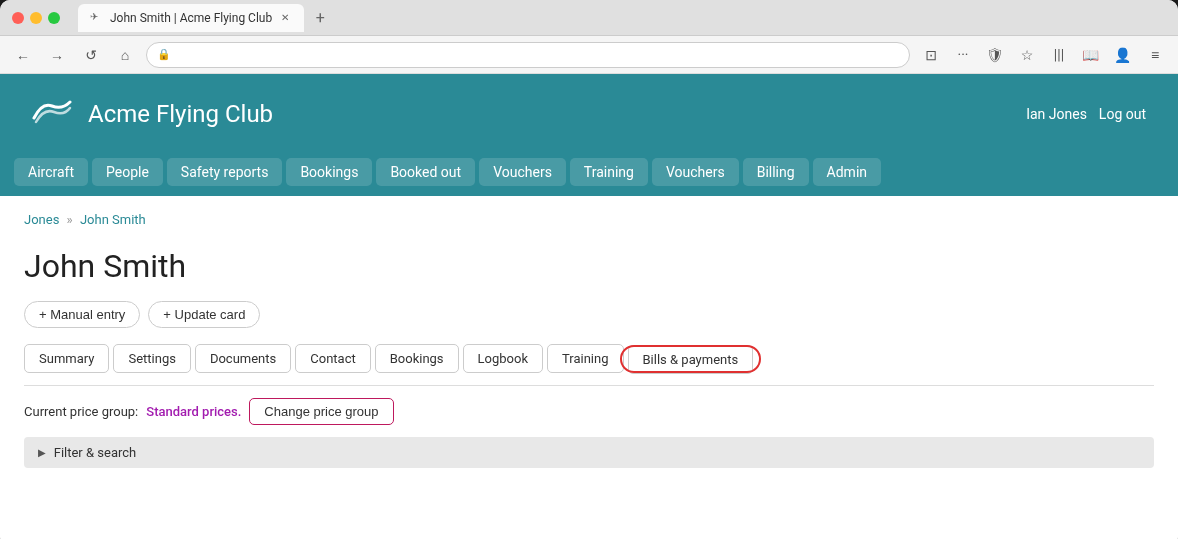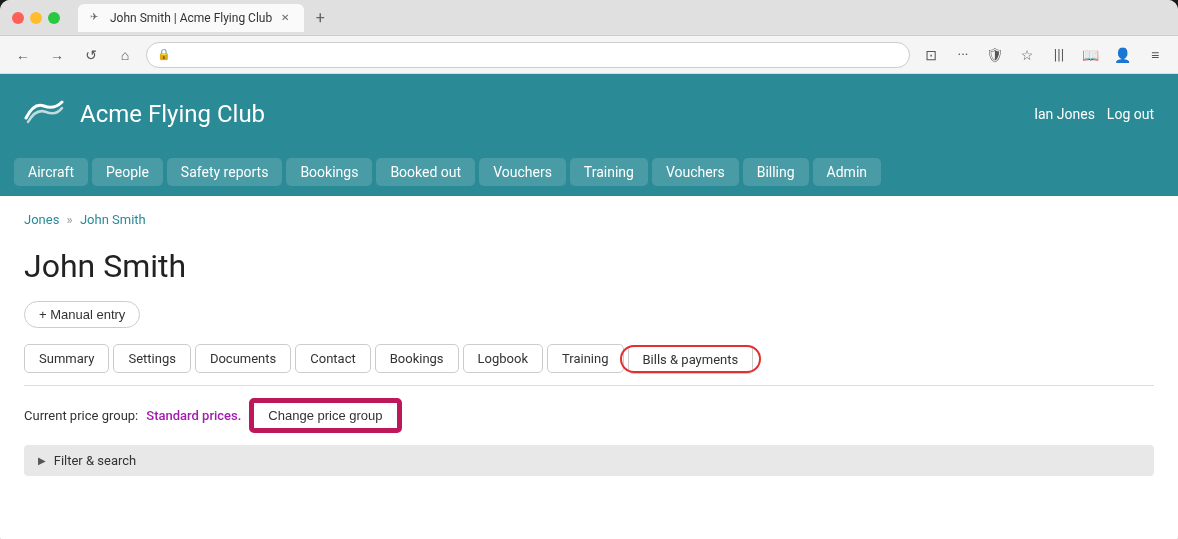--- a/index.html
+++ b/index.html
@@ -158,21 +158,21 @@
       background: white;
     }
 
     
     .app-header {
       background: #2a8a96;
       height: 80px;
       display: flex;
       align-items: center;
       justify-content: space-between;
-      padding: 0 24px;
+      padding: 0 32px;
     }
 
     .header-left {
       display: flex;
       align-items: center;
       gap: 16px;
     }
 
     .logo-icon {
       color: white;
@@ -325,21 +325,21 @@
     }
 
     .price-group-link {
       color: #a21caf;
       text-decoration: none;
       font-weight: 500;
     }
 
     .change-price-btn {
       padding: 5px 14px;
-      border: 5px solid #be185d;
+      border: 1px solid #be185d;
       border-radius: 5px;
       background: white;
       font-size: 13px;
       color: #333;
       cursor: pointer;
     }
 
     .filter-section {
       background: #e8e8e8;
       border-radius: 4px;
@@ -434,20 +434,21 @@
       <div class="breadcrumb">
         <a>Jones</a>
         <span class="breadcrumb-sep">»</span>
         <span class="breadcrumb-current">John Smith</span>
       </div>
 
       <h1 class="page-title">John Smith</h1>
 
       <div class="action-buttons">
         <button class="action-btn">+ Manual entry</button>
+        <button class="action-btn">+ Update card</button>
       </div>
 
       <div class="sub-nav">
         <a class="sub-nav-item">Summary</a>
         <a class="sub-nav-item">Settings</a>
         <a class="sub-nav-item">Documents</a>
         <a class="sub-nav-item">Contact</a>
         <a class="sub-nav-item">Bookings</a>
         <a class="sub-nav-item">Logbook</a>
         <a class="sub-nav-item">Training</a>

